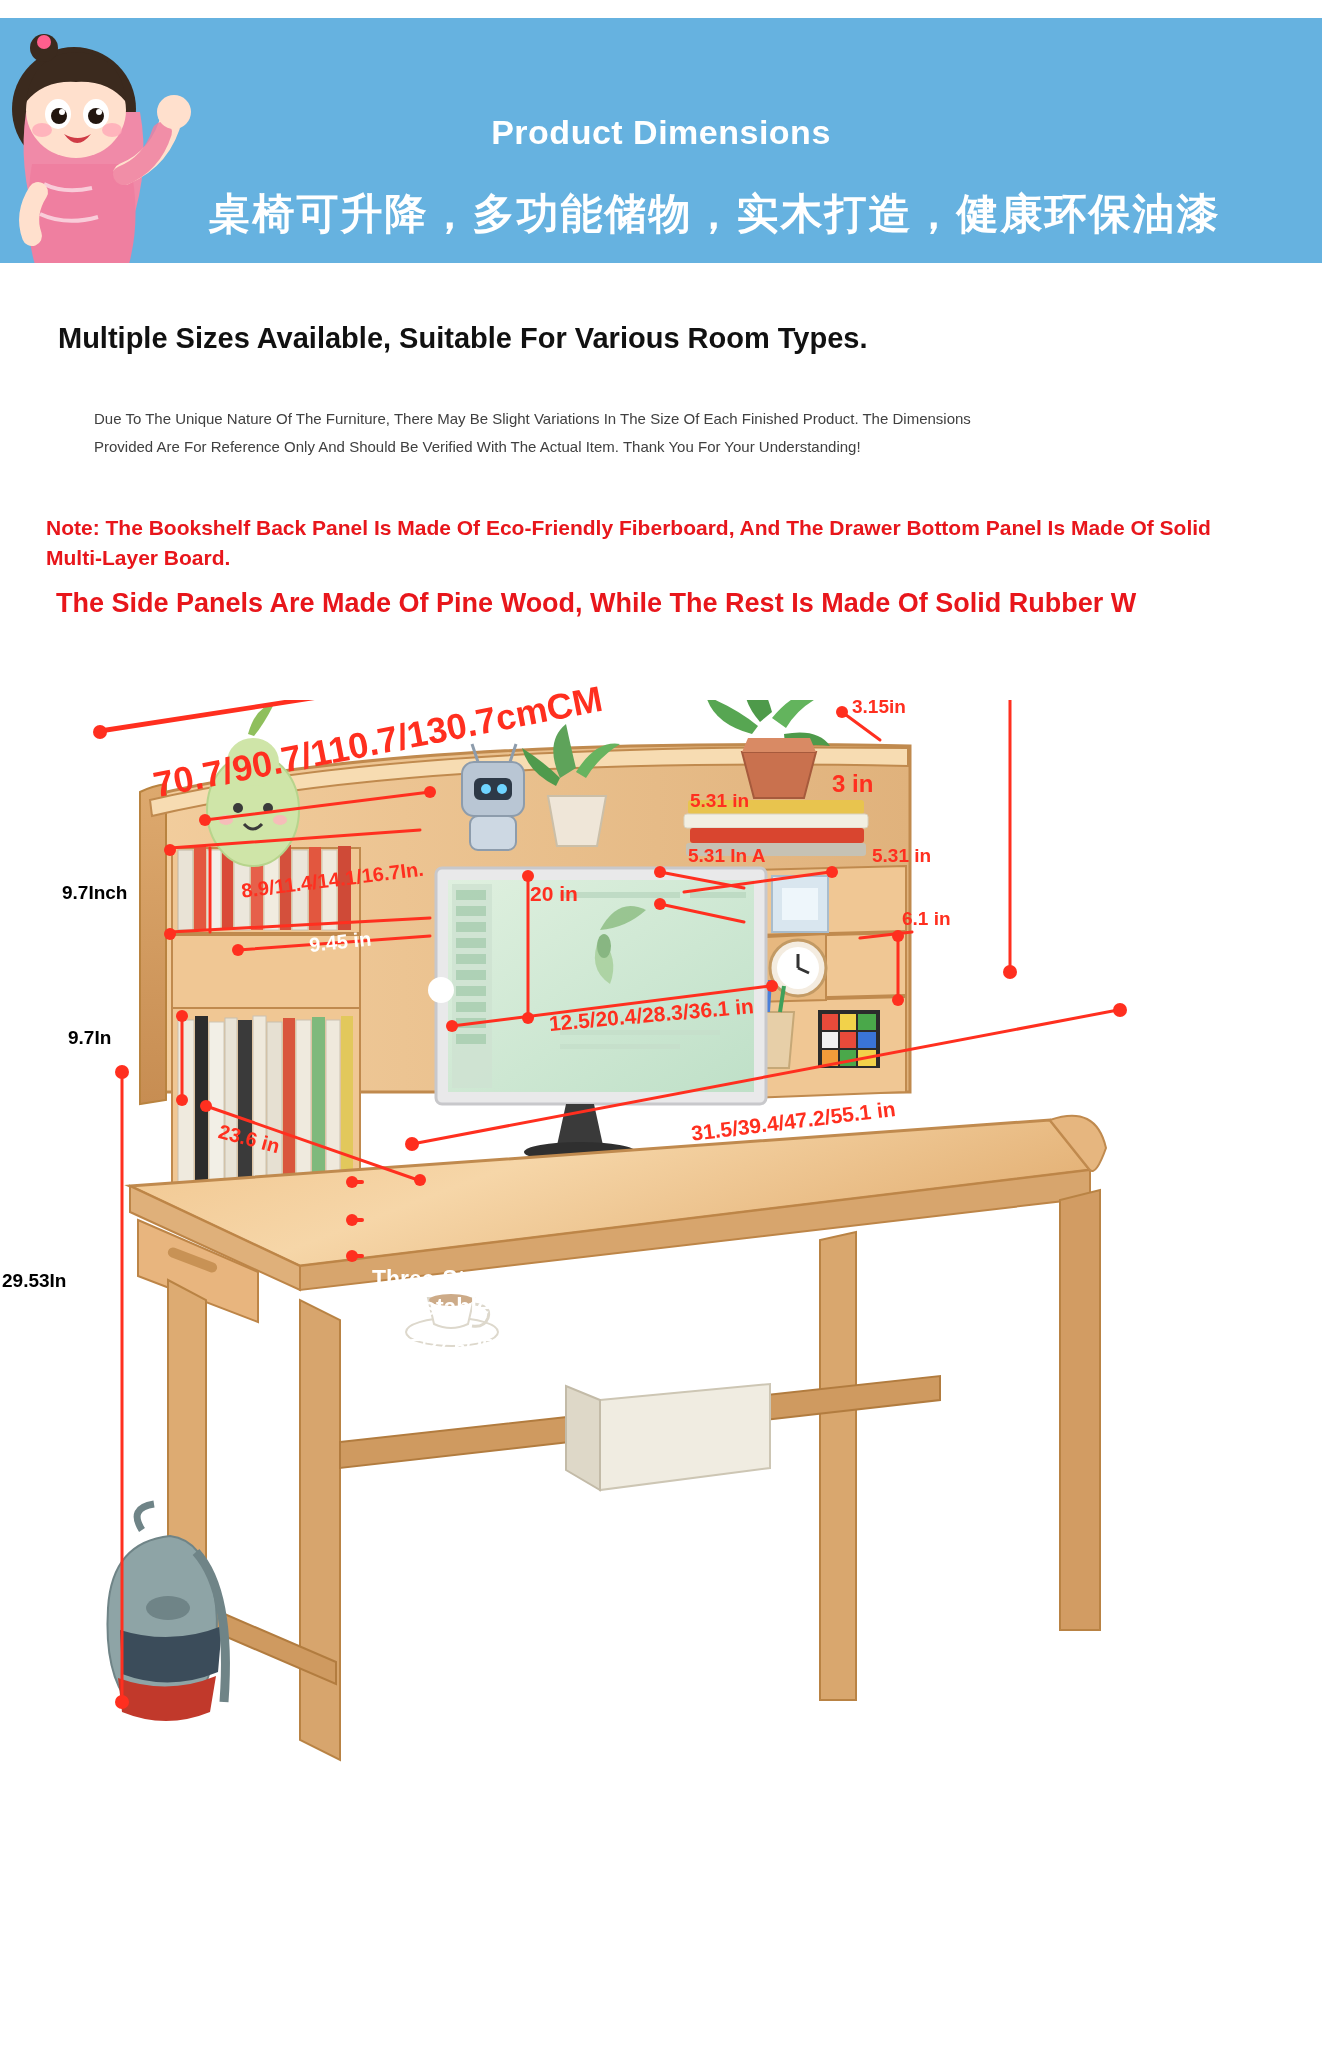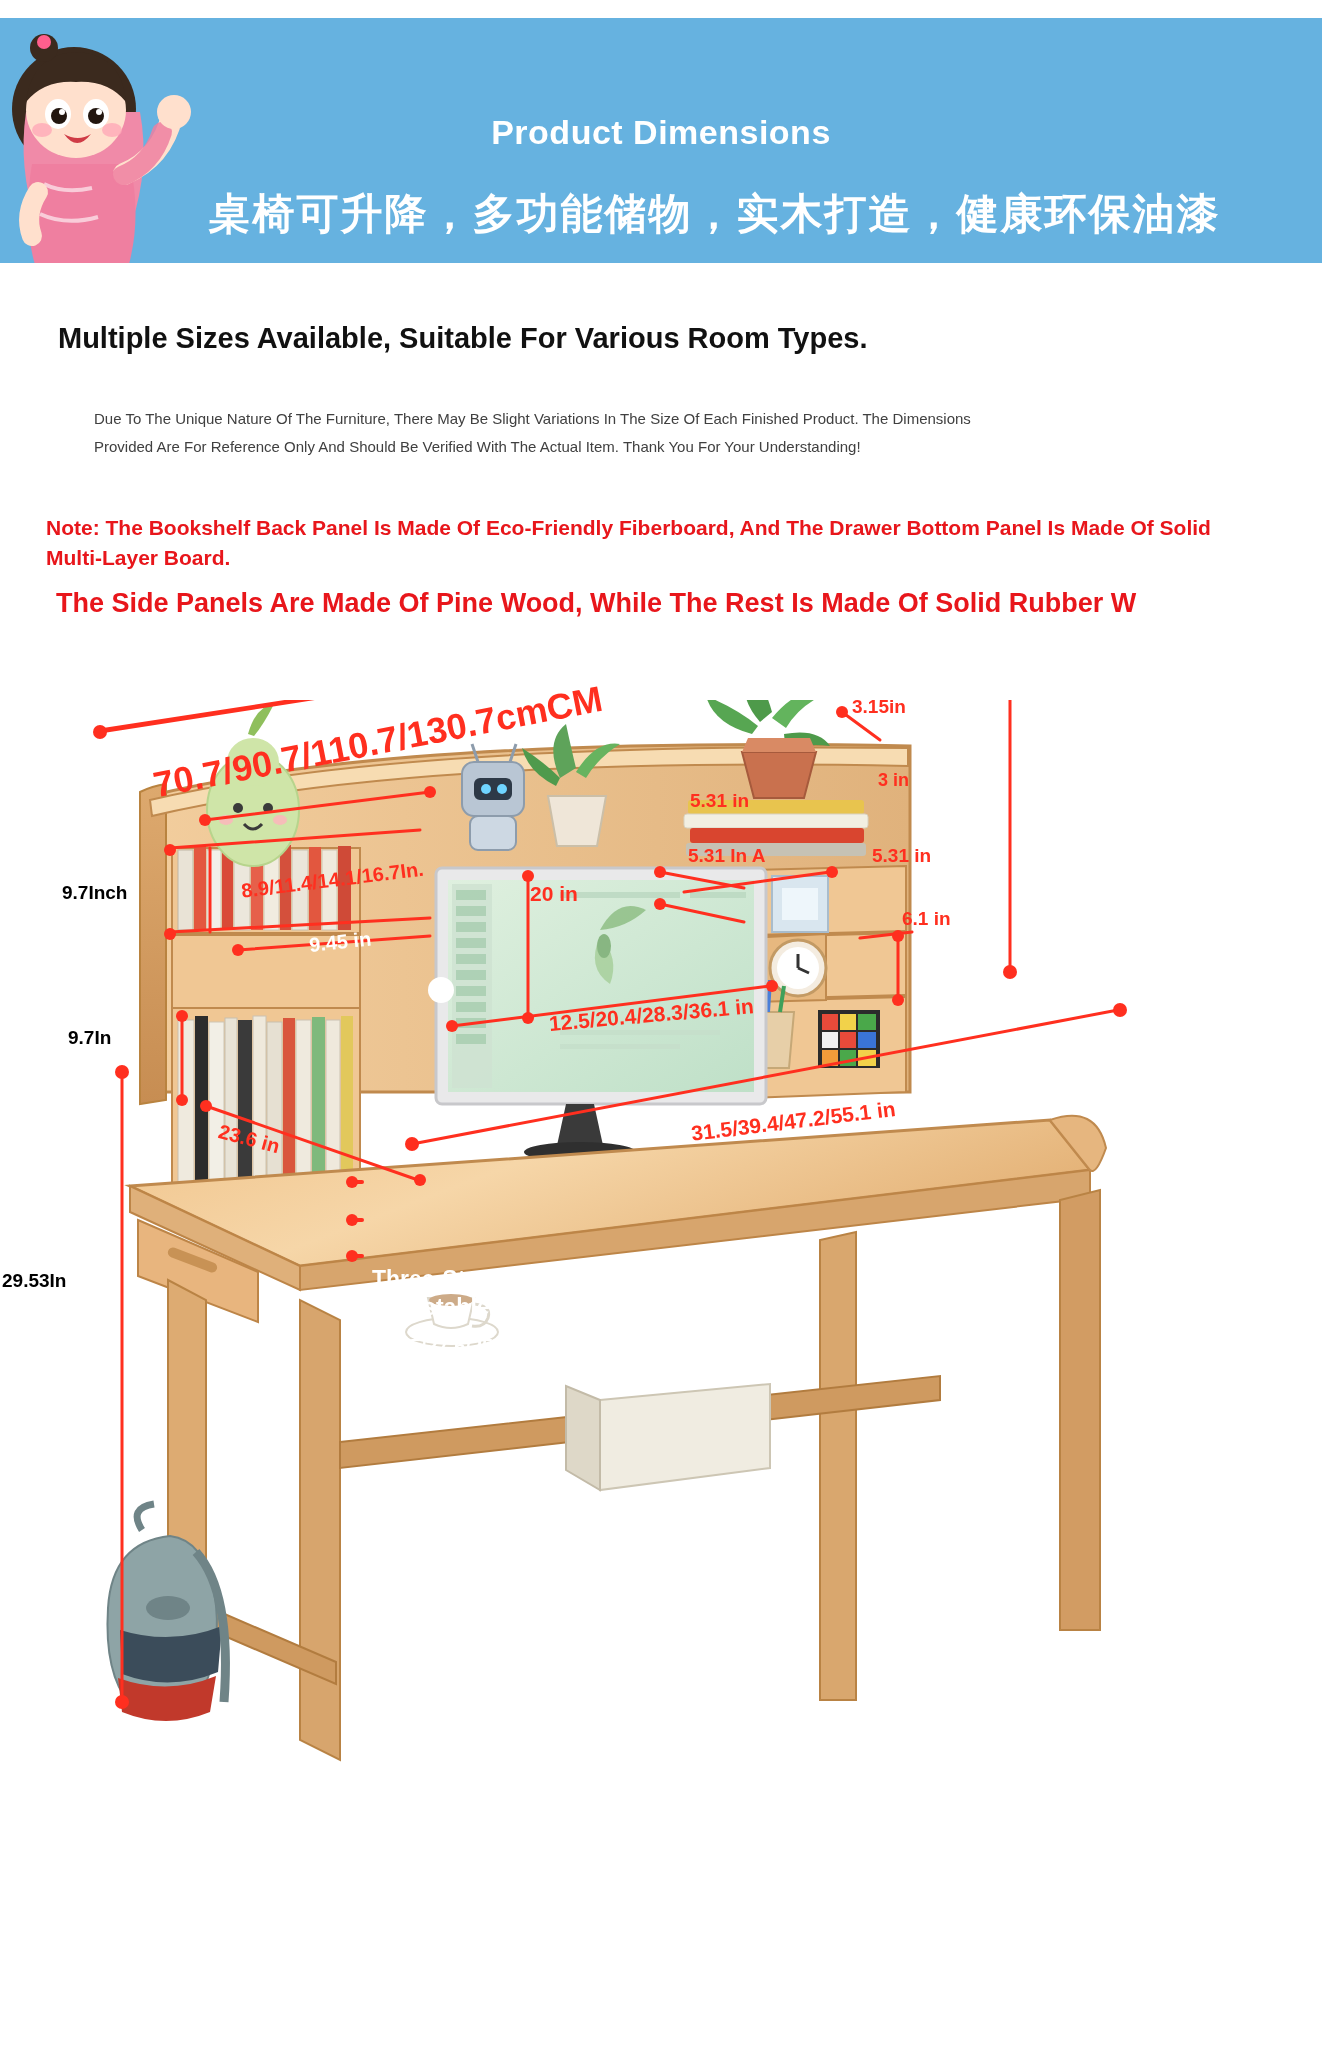--- a/index.html
+++ b/index.html
@@ -466,21 +466,21 @@
     <div class="dim" style="left:530px; top:182px; font-size:21px;">20 in</div>
 
     <div class="dim" style="left:690px; top:90px; font-size:19px;">5.31 in</div>
 
     <div class="dim" style="left:688px; top:145px; font-size:19px;">5.31 In A</div>
 
     <div class="dim" style="left:872px; top:145px; font-size:19px;">5.31 in</div>
 
     <div class="dim" style="left:852px; top:-4px; font-size:19px;">3.15in</div>
 
-    <div class="dim" style="left:878px; top:70px; font-size:18px;">3 in</div>
+    <div class="dim" style="left:832px; top:70px; font-size:24px;">3 in</div>
 
     <div class="dim" style="left:902px; top:208px; font-size:19px;">6.1 in</div>
 
     <div style="position:absolute; left:1022px; top:40px; color:#ffffff; font-weight:bold; font-size:23px; line-height:28px;">
       <div>Bookshelf</div>
       <div>Height</div>
       <div>23.6 in</div>
     </div>
 
     <div class="dim" style="left:548px; top:312px; font-size:21px; transform:rotate(-5deg); transform-origin:left top;">12.5/20.4/28.3/36.1 in</div>

